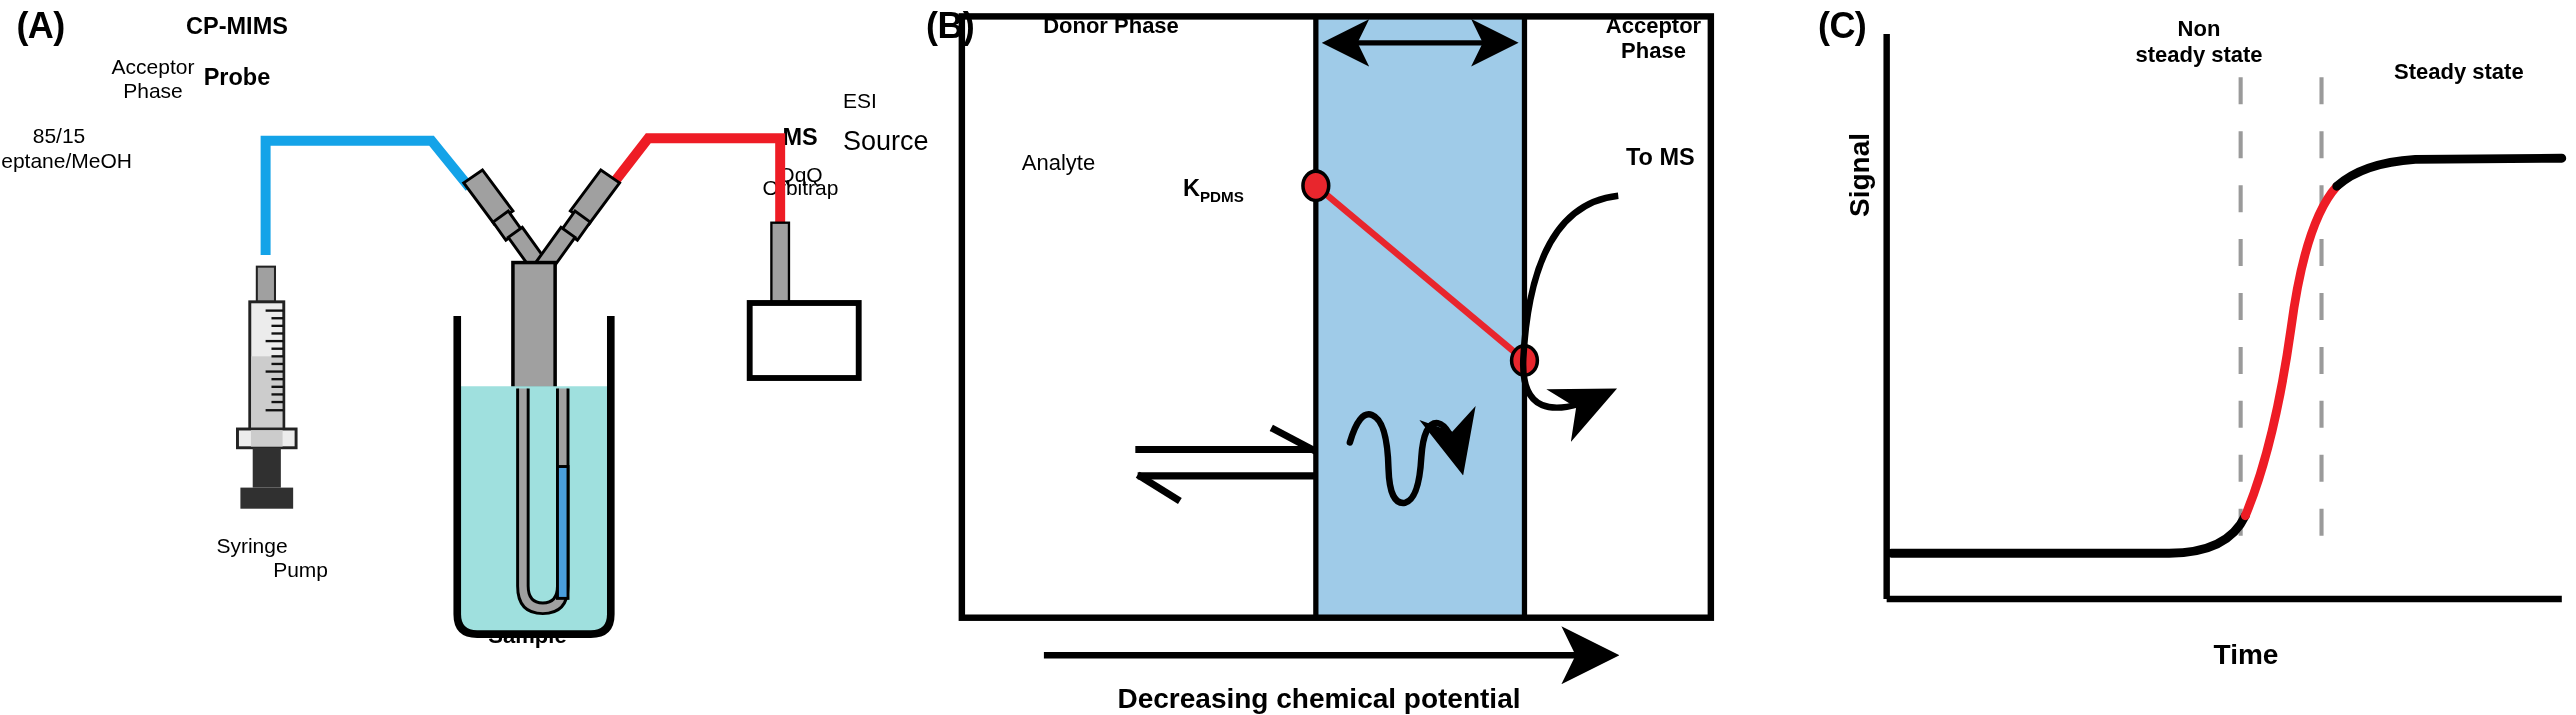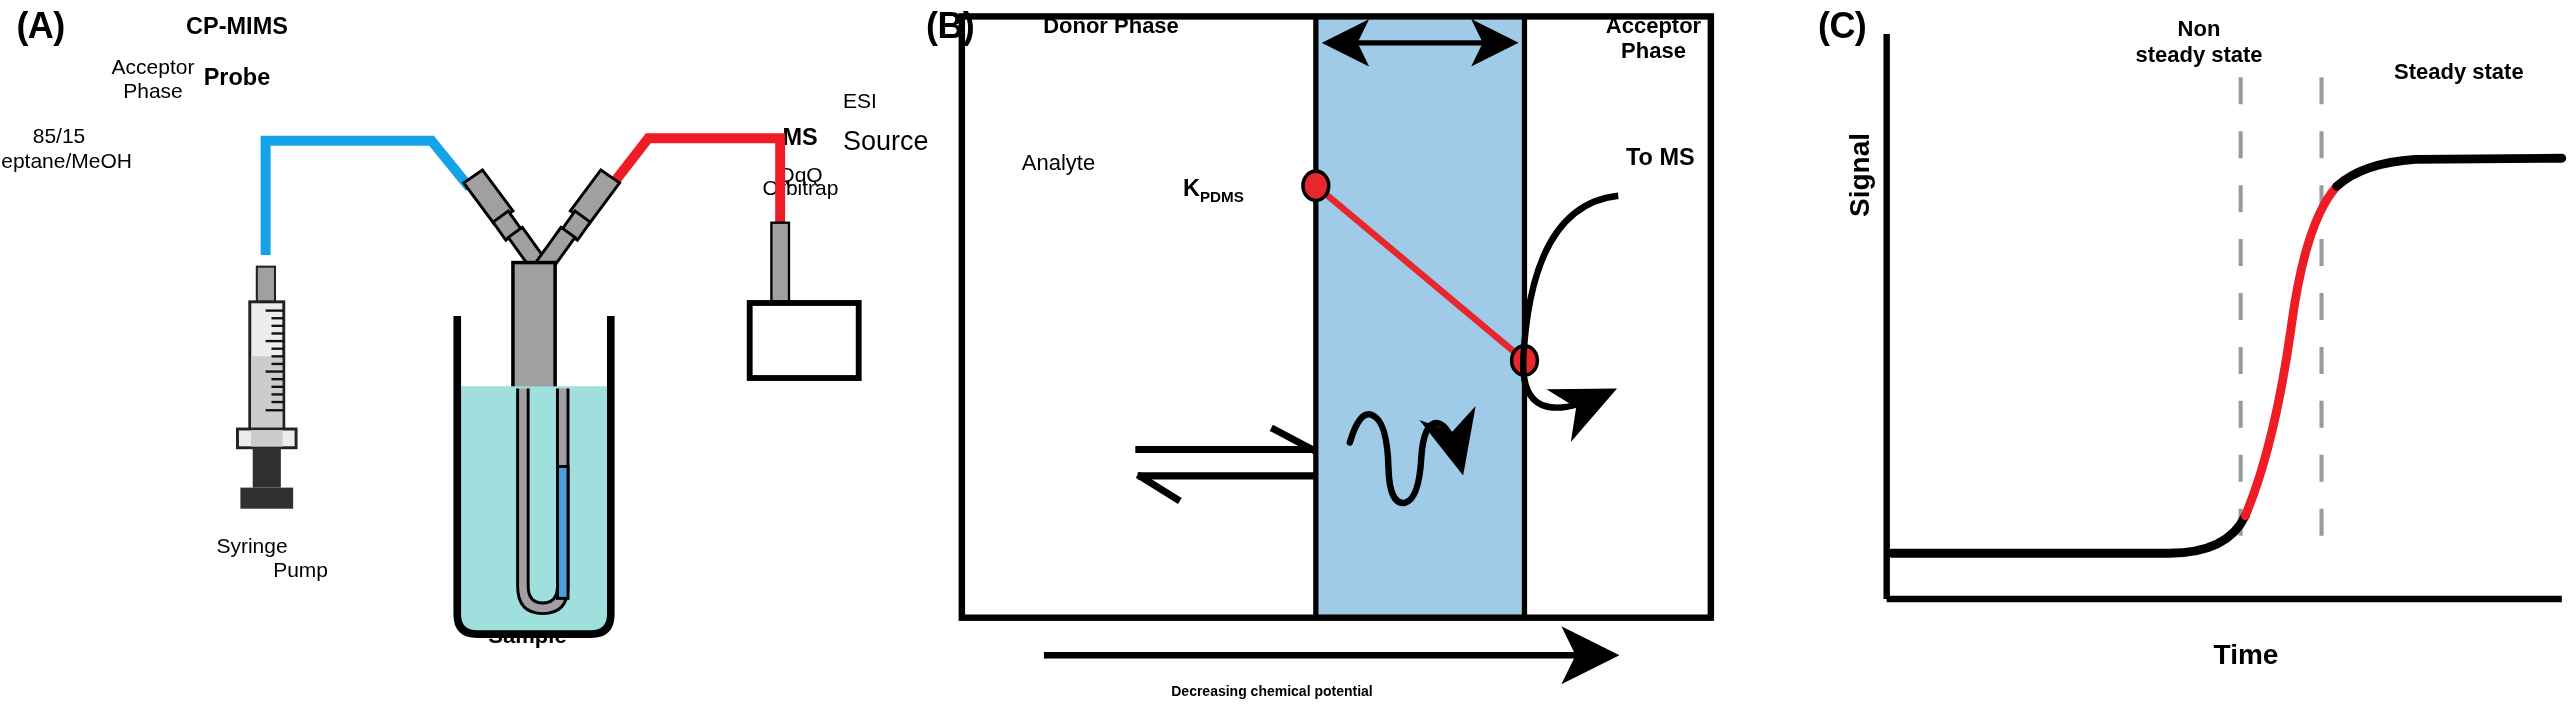--- a/index.html
+++ b/index.html
@@ -89,21 +89,21 @@
   <div class="fig-text bold center" style="left:1379px; top:36px; width:82px; font-size:22px;">l</div>
 
   <div class="fig-text center" style="left:991px; top:150px; width:135px; font-size:22px;">Analyte</div>
 
   <div class="fig-text bold" style="left:1183px; top:175px; font-size:23.5px;"><span>K</span><span style="font-size:15.2px; vertical-align:sub;">PDMS</span></div>
 
   <div class="fig-text bold" style="left:1360px; top:175px; font-size:23.5px;"><span>D</span><span style="font-size:15.2px; vertical-align:sub;">PDMS</span></div>
 
   <div class="fig-text bold" style="left:1626px; top:144px; font-size:23.5px;">To MS</div>
 
-  <div class="fig-text bold center" style="left:967px; top:683px; width:610px; font-size:14px;">Decreasing chemical potential</div>
+  <div class="fig-text bold center" style="left:1014px; top:683px; width:610px; font-size:28px;">Decreasing chemical potential</div>
 
   <div class="panel-label" style="left:1818px; top:4.7px;">(C)</div>
 
   <div class="fig-text bold center" style="left:2111px; top:16.4px; width:176px; font-size:22px;">Non</div>
   <div class="fig-text bold center" style="left:2111px; top:42px; width:176px; font-size:22px;">steady state</div>
 
   <div class="fig-text bold" style="left:2394px; top:59px; font-size:22px;">Steady state</div>
 
   <div class="fig-text bold" style="left:1844px; top:217px; font-size:28px; transform:rotate(-90deg); transform-origin: left top;">Signal</div>
 

